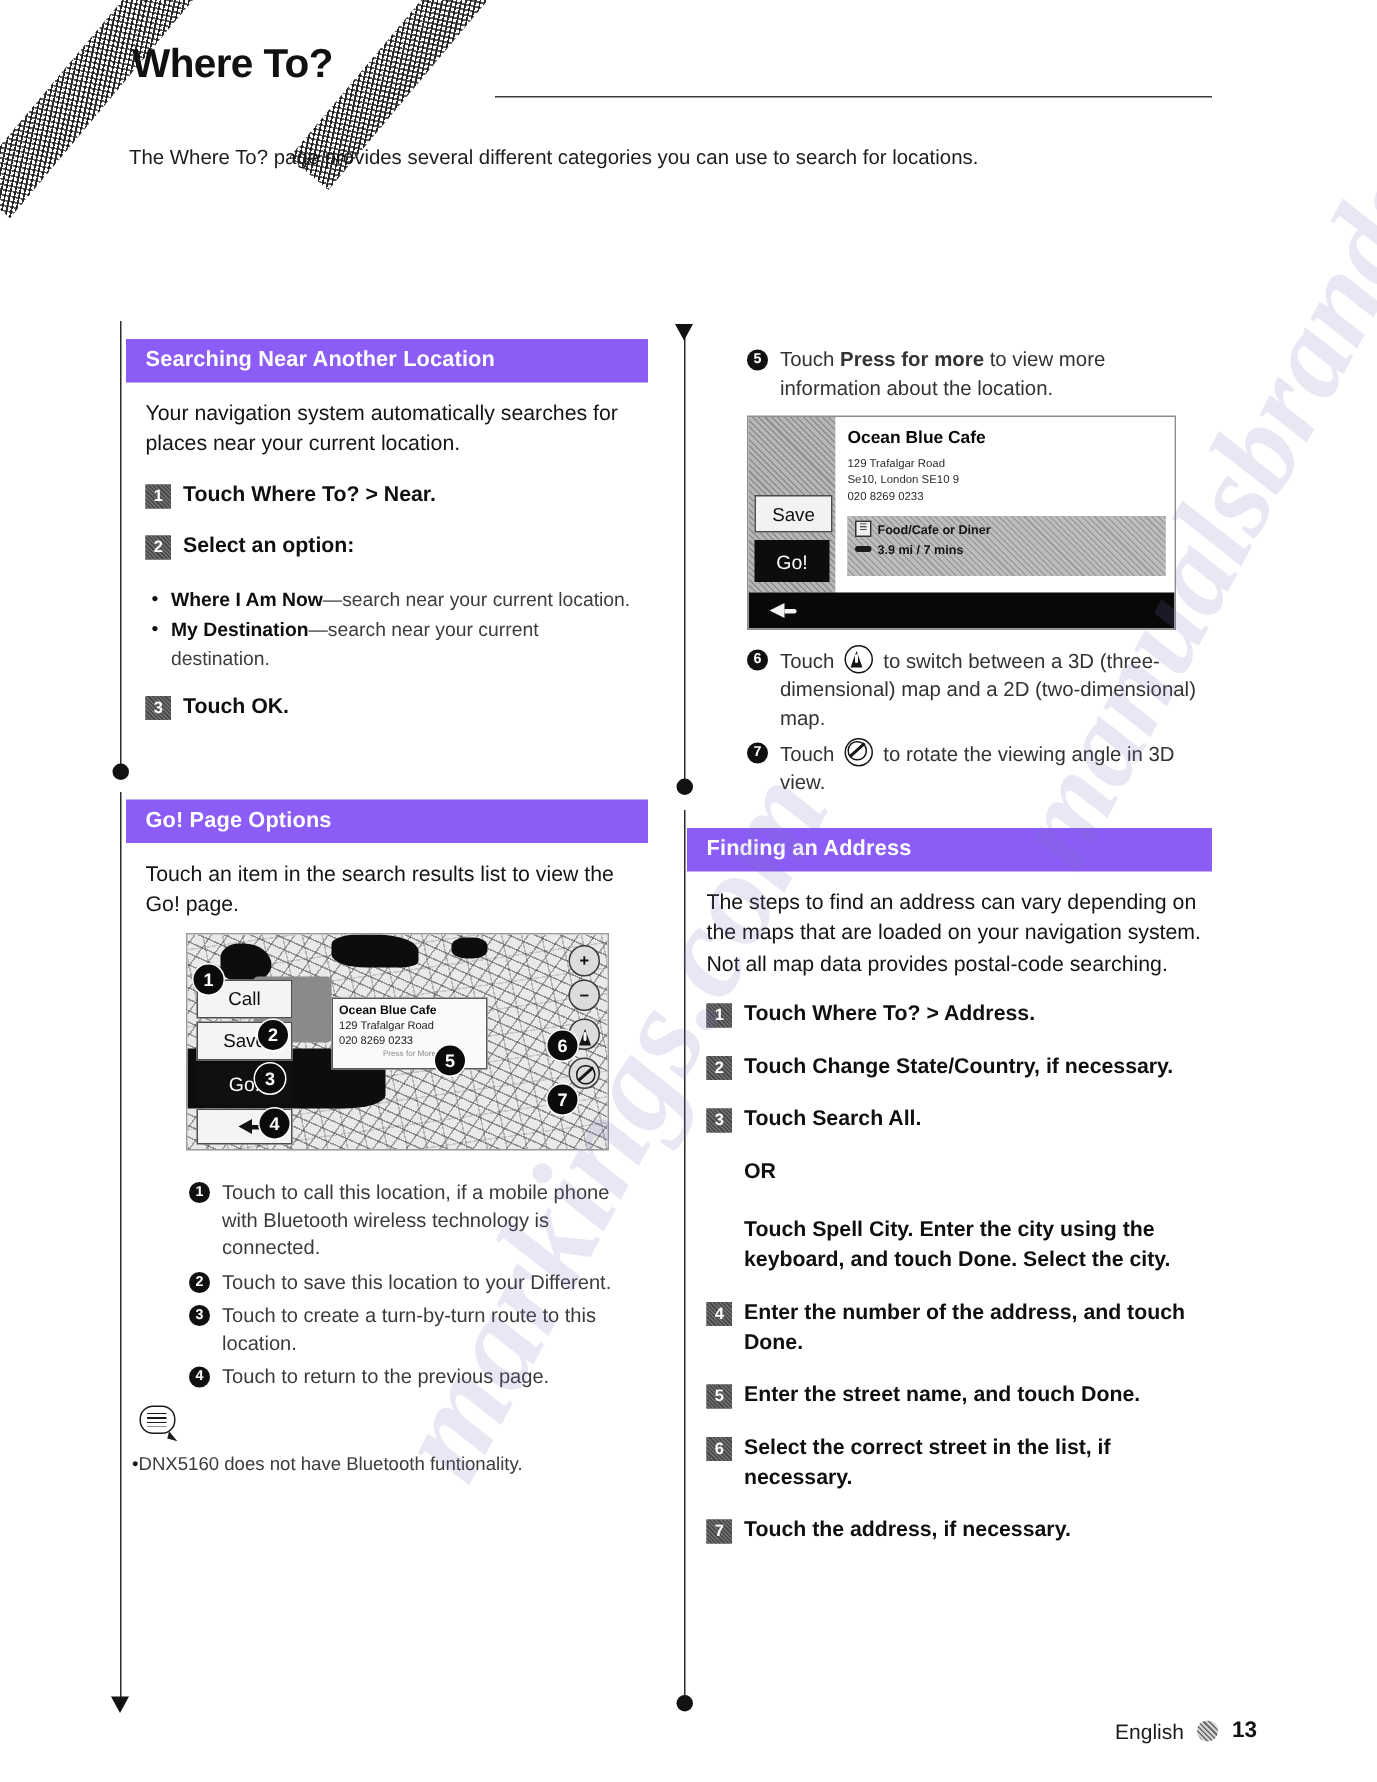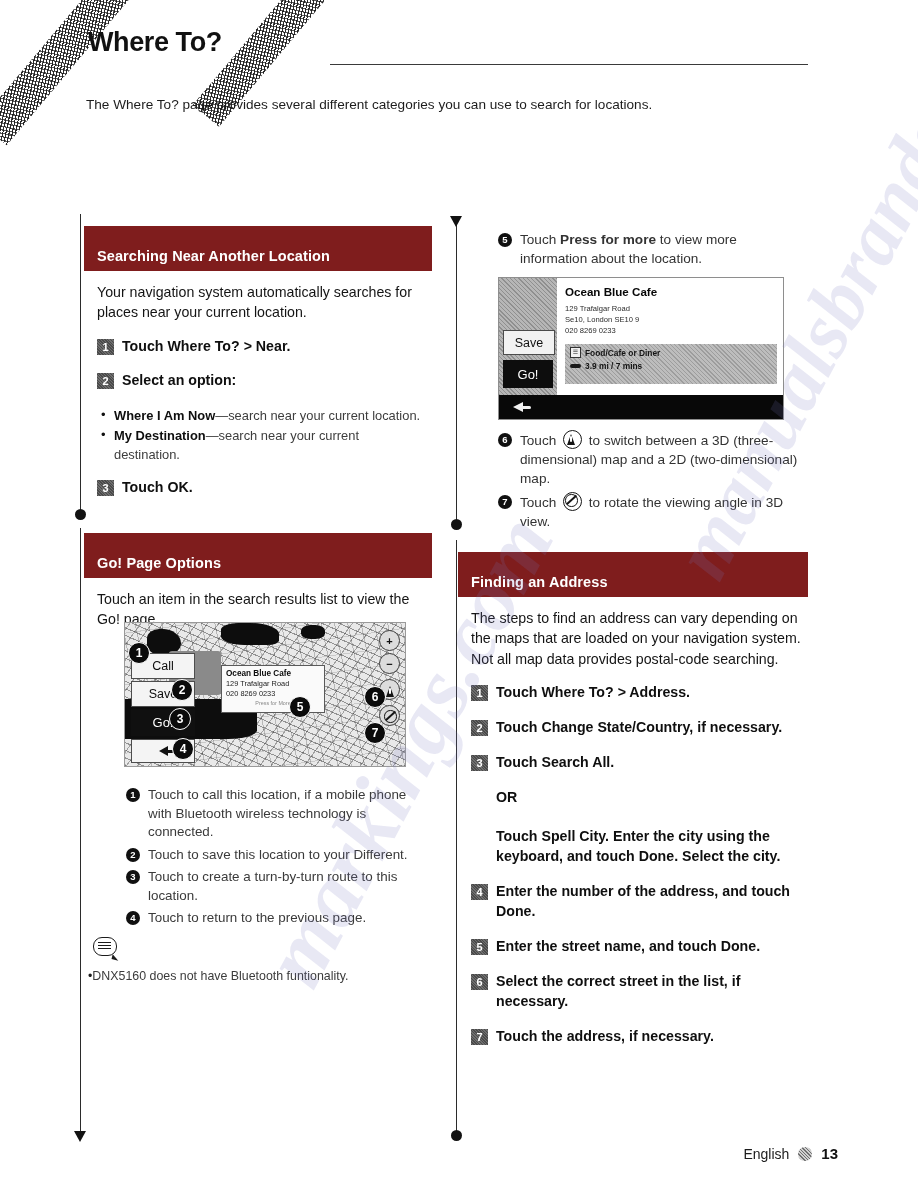--- a/index.html
+++ b/index.html
@@ -48,22 +48,22 @@
     background:#121212;z-index:2;}
   .varrow{position:absolute;width:0;height:0;z-index:2;
     border-left:6px solid transparent;border-right:6px solid transparent;}
   .varrow.down{border-top:11px solid #121212;}
 
   
   .col{position:absolute;}
   .col-left{left:84px;top:226px;width:348px;}
 
   .sec-head{
-    background:#7f1d1d;color:#fff;font-weight:bold;font-size:14.5px;
-    padding:22px 12px 7px 13px;letter-spacing:.1px;
+    background:#8b5cf6;color:#fff;font-weight:bold;font-size:14.5px;
+    padding:6px 12px 7px 13px;letter-spacing:.1px;
   }
   .sec-body{padding:11px 4px 0 13px;}
   .para{font-size:14.2px;line-height:1.43;margin:0 0 14px 0;color:#141414;}
 
   .step{display:flex;align-items:flex-start;margin:0 0 15px 0;}
   .badge{
     flex:0 0 auto;width:17px;height:16px;margin:2px 8px 0 0;
     background:
       repeating-linear-gradient(45deg,#4a4a4a 0 1px,#6e6e6e 1px 2px),
       #585858;

